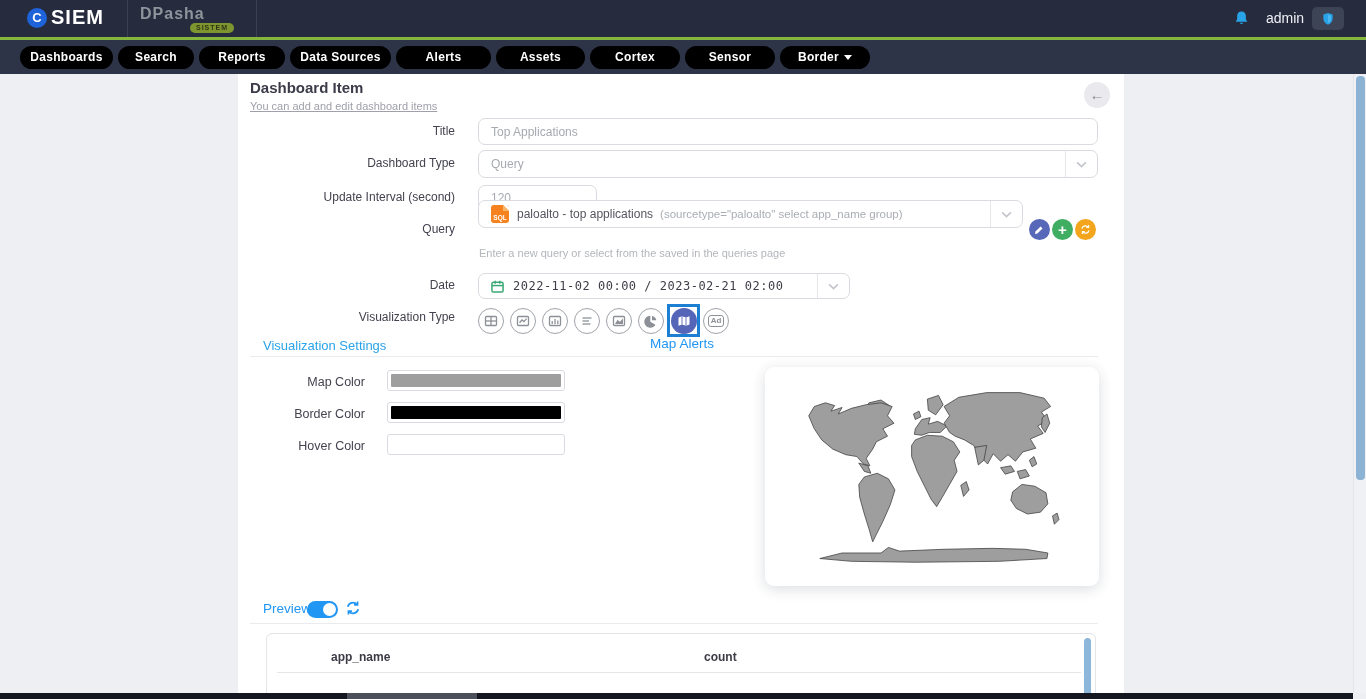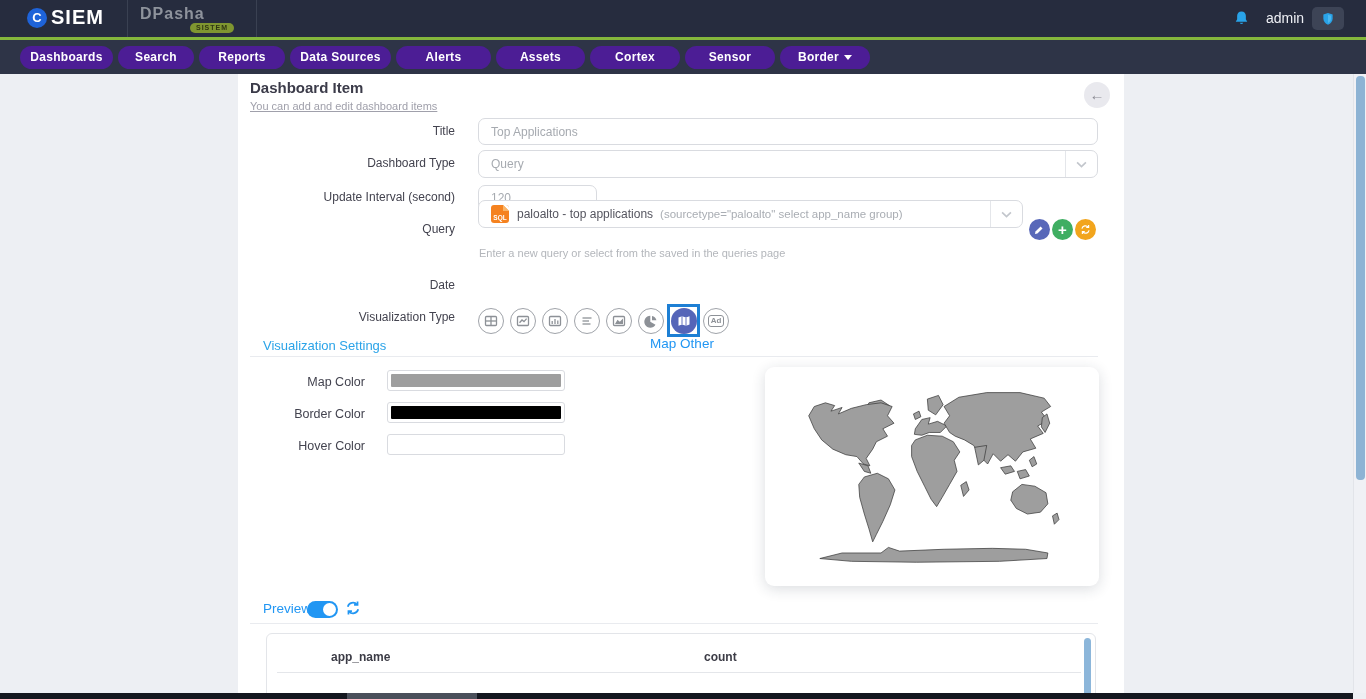--- a/index.html
+++ b/index.html
@@ -19,21 +19,21 @@
   .partner-badge { display:block; margin:0 0 0 50px; width:44px; height:10px; background:#7f9630; border-radius:5px;
     color:#2f3513; font-size:7px; font-weight:bold; text-align:center; line-height:10px; letter-spacing:1px; }
   .bell { position:absolute; left:1233px; top:10px; width:17px; height:17px; }
   .admin-name { position:absolute; left:1266px; top:10px; color:#eef0f5; font-size:14px; }
   .shield-btn { position:absolute; left:1312px; top:7px; width:32px; height:23px; background:#3d4456;
     border-radius:5px; display:flex; align-items:center; justify-content:center; }
   .green-line { position:absolute; left:0; top:37px; width:1366px; height:3px; background:#84b73c; }
   
   .nav { position:absolute; left:0; top:40px; width:1366px; height:34px; background:#2e3447;
     display:flex; align-items:center; padding-left:20px; gap:5px; }
-  .nav-pill { background:#4c1d95; color:#fff; border-radius:13px; height:23px; line-height:23px;
+  .nav-pill { background:#000000; color:#fff; border-radius:13px; height:23px; line-height:23px;
     font-size:12px; font-weight:bold; text-align:center; letter-spacing:.3px; }
   .caret-down { display:inline-block; width:0; height:0; border-left:4px solid transparent;
     border-right:4px solid transparent; border-top:5px solid #fff; margin-left:5px; vertical-align:middle; }
   
   .panel { position:absolute; left:238px; top:74px; width:886px; height:619px; background:#fff; }
   .page-title { position:absolute; left:250px; top:79px; font-size:15px; font-weight:bold; color:#3b3b49; }
   .page-subtitle { position:absolute; left:250px; top:100px; font-size:11px; color:#a0a0ab;text-decoration:underline; }
   .back-btn { position:absolute; left:1084px; top:82px; width:26px; height:26px; border-radius:50%;
     background:#e9e9ee; color:#8b8b94; text-align:center; line-height:25px; font-size:15px; }
   .flabel { position:absolute; left:238px; width:217px; text-align:right; font-size:12px; color:#43434f; }
@@ -187,20 +187,34 @@
     <svg class="icon" viewBox="0 0 12 12" width="11" height="11">
       <path d="M2.1 5A4 4 0 0 1 9 3.4" stroke="#fff" stroke-width="1.3" fill="none"></path>
       <path d="M9.4 1.1v2.6H6.8" stroke="#fff" stroke-width="1.3" fill="none"></path>
       <path d="M9.9 7A4 4 0 0 1 3 8.6" stroke="#fff" stroke-width="1.3" fill="none"></path>
       <path d="M2.6 10.9V8.3h2.6" stroke="#fff" stroke-width="1.3" fill="none"></path>
     </svg>
   </div>
   <div class="helper">Enter a new query or select from the saved in the queries page</div>
 
   <div class="flabel" style="top:278px">Date</div>
+  <div class="input" style="left:478px; top:273px; width:372px; height:26px">
+    <svg class="icon" viewBox="0 0 14 14" width="13" height="13" style="margin-right:9px">
+      <rect x="1" y="2.5" width="12" height="10.5" rx="1.5" fill="none" stroke="#3aa876" stroke-width="1.6"></rect>
+      <line x1="1" y1="6" x2="13" y2="6" stroke="#3aa876" stroke-width="1.6"></line>
+      <line x1="4.5" y1="0.8" x2="4.5" y2="4" stroke="#3aa876" stroke-width="1.6"></line>
+      <line x1="9.5" y1="0.8" x2="9.5" y2="4" stroke="#3aa876" stroke-width="1.6"></line>
+    </svg>
+    <span class="date-text">2022-11-02 00:00 / 2023-02-21 02:00</span>
+    <span class="chev-wrap">
+      <svg class="icon" viewBox="0 0 10 6" width="11" height="7">
+          <polyline points="1,1 5,5 9,1" stroke="#c2c6cc" stroke-width="1.5" fill="none"></polyline>
+        </svg>
+    </span>
+  </div>
 
   <div class="flabel" style="top:310px">Visualization Type</div>
   <div class="viz-row">
     <div class="viz-btn">
       <svg class="icon" viewBox="0 0 14 14" width="14" height="14" fill="none" stroke="#8d9197" stroke-width="1.3">
         <rect x="1.5" y="2.5" width="11" height="9" rx="1"></rect>
           <line x1="7" y1="2.5" x2="7" y2="11.5"></line>
           <line x1="1.5" y1="7" x2="12.5" y2="7"></line>
       </svg>
     </div>
@@ -243,21 +257,21 @@
           <path d="M1.5 3.6 L5 2.2 L9 3.6 L12.5 2.2 V10.4 L9 11.8 L5 10.4 L1.5 11.8 Z" fill="#fff"></path>
           <line x1="5" y1="2.2" x2="5" y2="10.4" stroke="#5565b8" stroke-width="0.9"></line>
           <line x1="9" y1="3.6" x2="9" y2="11.8" stroke="#5565b8" stroke-width="0.9"></line>
         </svg>
       </div>
     </div>
     <div class="viz-btn">
       <span style="border:1.2px solid #8d9197; border-radius:3px; padding:0 2px; font-size:8px; font-weight:bold; color:#8d9197; line-height:10px">Ad</span>
     </div>
   </div>
-  <div class="map-chart-label">Map Other</div>
+  <div class="map-chart-label">Map Alerts</div>
 
   <div class="section-title">Visualization Settings</div>
   <div class="hr" style="top:356px"></div>
 
   <div class="clabel" style="top:375px">Map Color</div>
   <div class="color-input" style="top:370px">
     <div class="swatch" style="background-color: rgb(158, 158, 158);"></div>
   </div>
 
   <div class="clabel" style="top:407px">Border Color</div>

